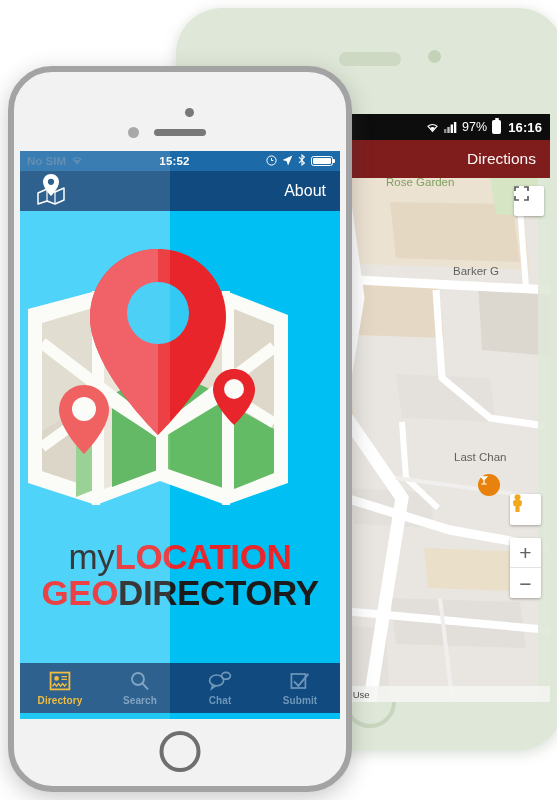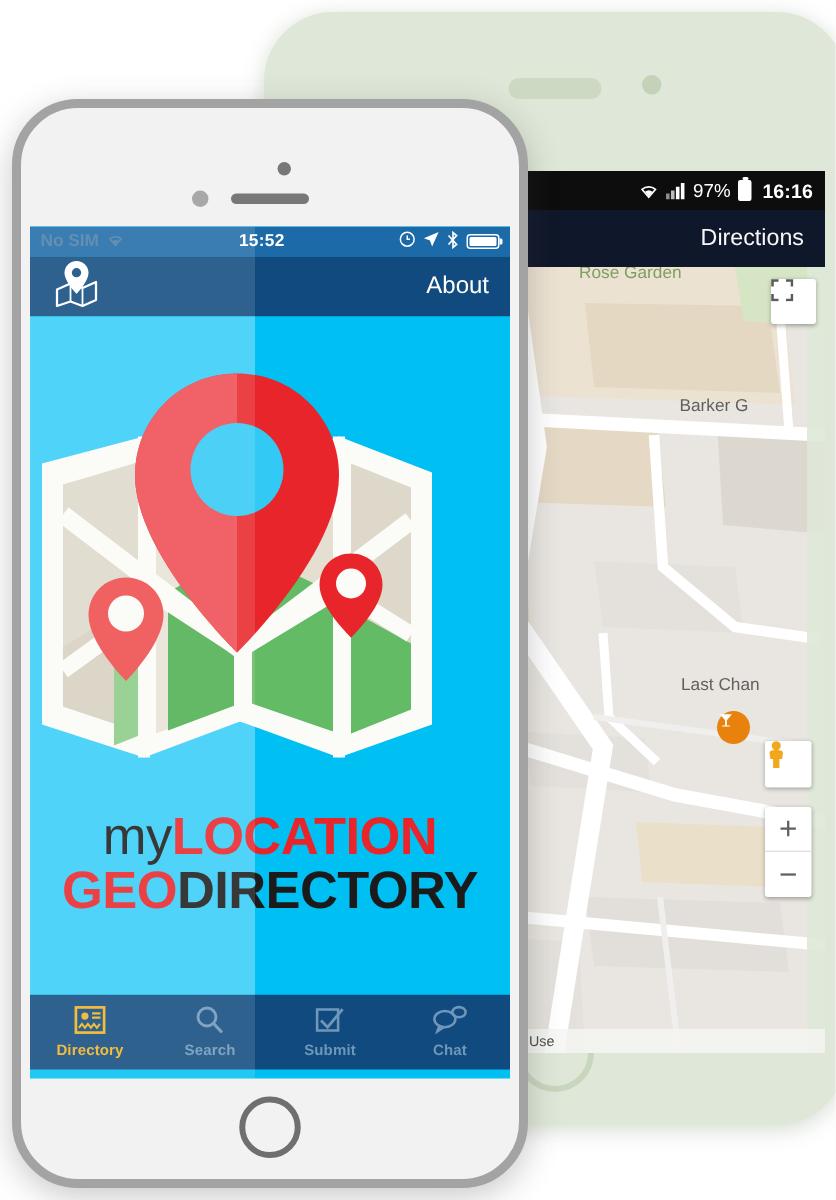--- a/index.html
+++ b/index.html
@@ -52,21 +52,21 @@
   .a-statusbar .clock { font-size: 13px; margin-left: 2px; font-weight: bold; }
   .battery-ico {
     width: 9px; height: 14px; border: 1.4px solid #fff; border-radius: 1.5px;
     position: relative; background: #fff;
   }
   .battery-ico::before {
     content:''; position:absolute; left:50%; top:-3.3px; transform:translateX(-50%);
     width:4px; height:2px; background:#fff; border-radius:1px;
   }
   .a-navbar {
-    height: 38px; background: #0f172a;
+    height: 38px; background: #7f1d1d;
     display: flex; align-items: center; justify-content: space-between;
     padding: 0 14px; color: #fff; font-size: 15.5px;
   }
   .a-navbar .nb-title { opacity: .97; }
   .a-navbar .nb-action { opacity: .97; }
 
   .a-map { position: relative; height: 524px; background: #e9e6e1; overflow: hidden; }
   .a-map svg { position: absolute; left: 0; top: 0; }
 
   .fullscreen-btn {
@@ -512,36 +512,36 @@
           <span>
             <svg width="22" height="20" viewBox="0 0 22 20">
               <circle cx="9" cy="8" r="6" fill="none" stroke="#6f97ba" stroke-width="1.9"></circle>
               <path d="M13.4 12.4 L19 18.4" stroke="#6f97ba" stroke-width="2" fill="none"></path>
             </svg>
           </span>
           <span class="tlabel">Search</span>
         </div>
         <div class="i-tab">
           <span>
-            <svg width="22" height="20" viewBox="0 0 22 20">
-              <rect x="2.4" y="3" width="14" height="14" fill="none" stroke="#6f97ba" stroke-width="1.7"></rect>
-              <path d="M5 10.4 L9.4 14.8 L19.4 2.8" fill="none" stroke="#6f97ba" stroke-width="1.9"></path>
-            </svg>
-          </span>
-          <span class="tlabel">Submit</span>
-        </div>
-        <div class="i-tab">
-          <span>
             <svg width="24" height="20" viewBox="0 0 24 20">
               <ellipse cx="8.6" cy="9.4" rx="7" ry="5.4" fill="none" stroke="#6f97ba" stroke-width="1.7"></ellipse>
               <path d="M5 13.4 L3.6 17.6 L8 14.6" fill="none" stroke="#6f97ba" stroke-width="1.7"></path>
               <ellipse cx="18" cy="4.8" rx="4.4" ry="3.4" fill="none" stroke="#6f97ba" stroke-width="1.7"></ellipse>
             </svg>
           </span>
           <span class="tlabel">Chat</span>
         </div>
+        <div class="i-tab">
+          <span>
+            <svg width="22" height="20" viewBox="0 0 22 20">
+              <rect x="2.4" y="3" width="14" height="14" fill="none" stroke="#6f97ba" stroke-width="1.7"></rect>
+              <path d="M5 10.4 L9.4 14.8 L19.4 2.8" fill="none" stroke="#6f97ba" stroke-width="1.9"></path>
+            </svg>
+          </span>
+          <span class="tlabel">Submit</span>
+        </div>
       </div>
 
       <div class="whitewash"></div>
     </div>
   </div>
 
 </div>
 
 </body></html>

